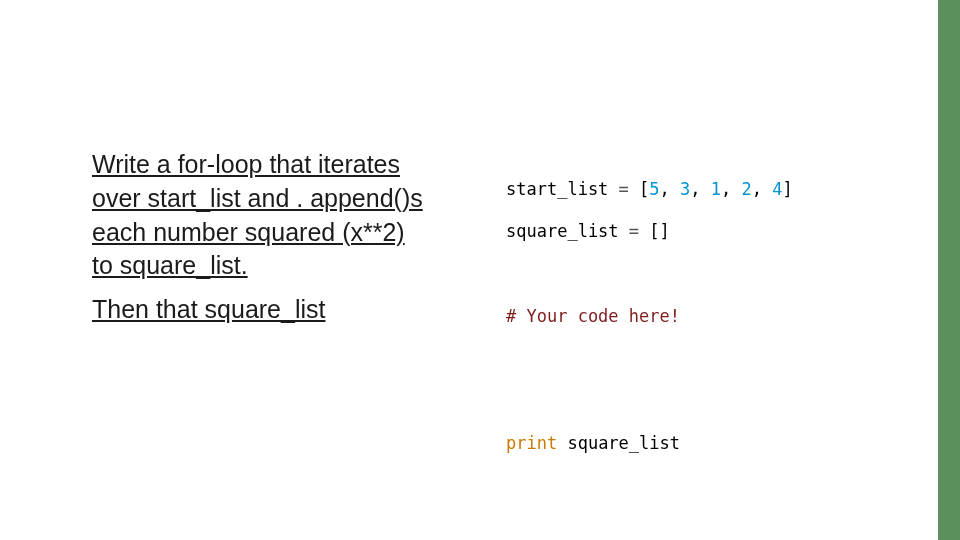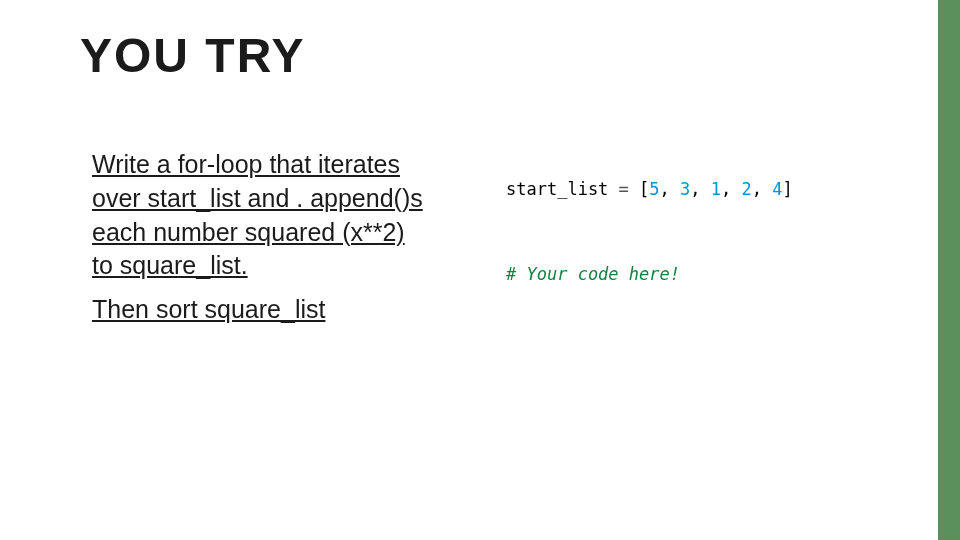--- a/index.html
+++ b/index.html
@@ -64,37 +64,38 @@
   }
   .code-box pre {
     margin: 16px;
     white-space: pre;
   }
   .tk-kw   { color: #cc7a00; } 
   .tk-txt  { color: #000000; }
   .tk-op   { color: #555555; }
   .tk-num  { color: #0094d6; } 
   .tk-br   { color: #000; }
-  .tk-comm { color: #15803d; font-style: italic; } 
+  .tk-comm { color: #7f1d1d; } 
 </style>
 </head>
 <body>
 
 <div class="slide">
 
   <div class="right-bar"></div>
 
-  <div class="title">YOU TRY</div>
 
   <div class="body-text">
     <p>Write a for-loop that iterates over start_list and . append()s each number squared (x**2) to square_list.</p>
-    <p>Then sort square_list</p>
+    <p>Then that square_list</p>
   </div>
 
   <div class="code-box">
     <pre><span class="tk-txt">start_list</span><span class="tk-op"> = </span><span class="tk-br">[</span><span class="tk-num">5</span><span class="tk-txt">, </span><span class="tk-num">3</span><span class="tk-txt">, </span><span class="tk-num">1</span><span class="tk-txt">, </span><span class="tk-num">2</span><span class="tk-txt">, </span><span class="tk-num">4</span><span class="tk-br">]</span></pre>
+    <pre><span class="tk-txt">square_list</span><span class="tk-op"> = </span><span class="tk-br">[</span><span class="tk-br">]</span></pre>
     <pre> </pre>
     <pre><span class="tk-comm"># Your code here!</span></pre>
     <pre> </pre>
     <pre> </pre>
+    <pre><span class="tk-kw">print</span><span class="tk-txt"> square_list</span></pre>
   </div>
 
 </div>
 
 </body></html>

